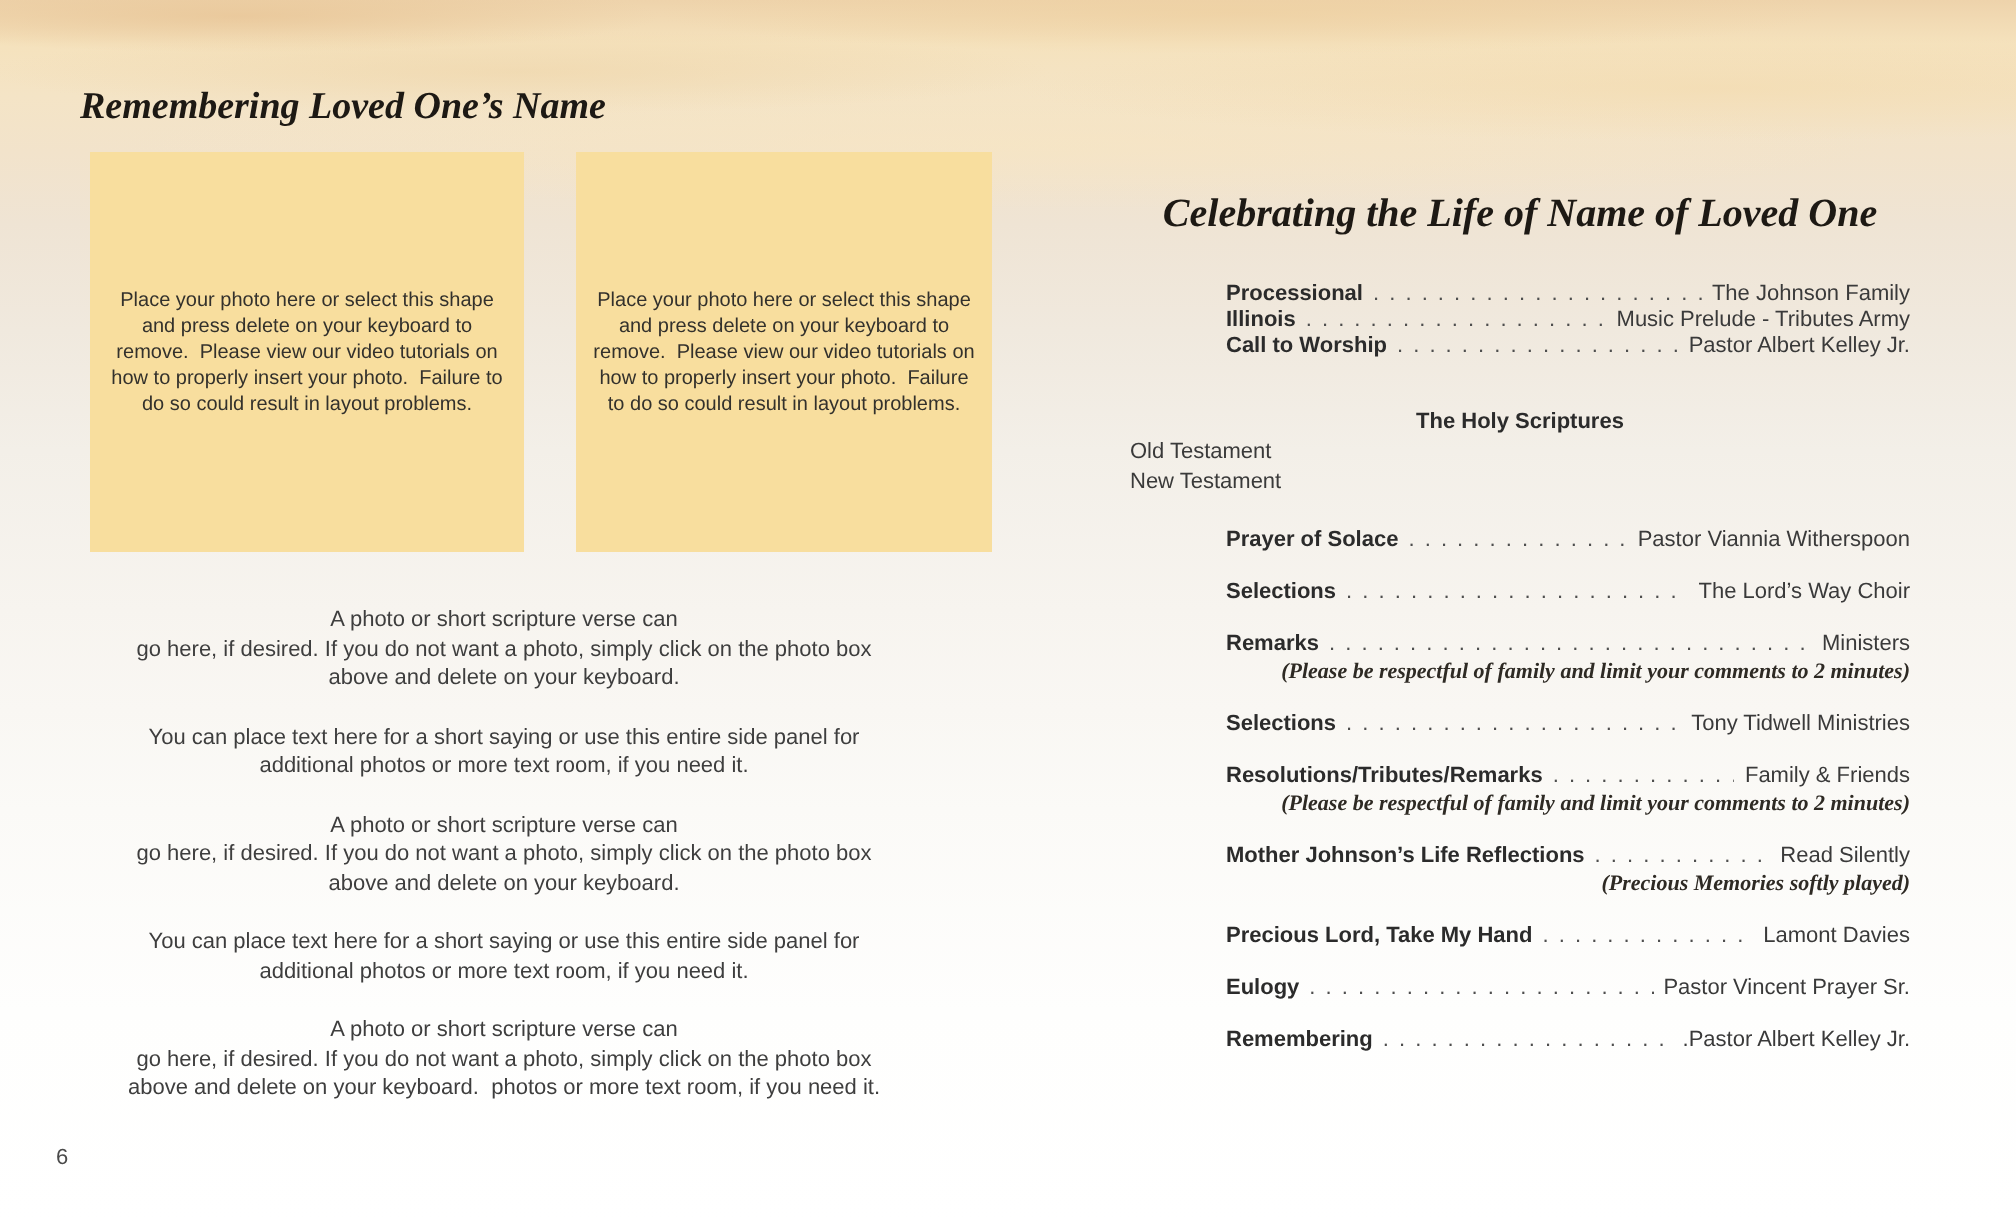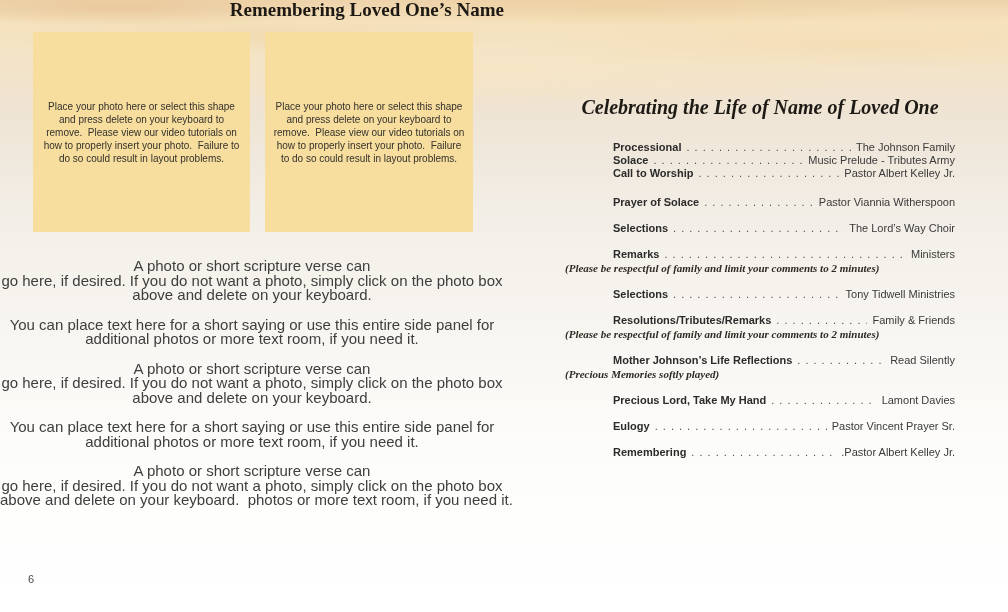--- a/index.html
+++ b/index.html
@@ -20,53 +20,53 @@
       linear-gradient(180deg,
         #eed3ab 0px, #f5e2bd 22px, #f4e4c6 48px, #f2e3cb 76px,
         #efe4d4 112px, #f0e9de 165px, #f3efe8 225px, #f7f4ef 305px,
         #fbfaf7 405px, #fefefd 505px, #ffffff 612px);
   }
   .page { position: absolute; top: 0; width: 504px; height: 612px; }
   .page.left  { left: 0; }
   .page.right { left: 504px; margin-top: 40px; }
 
   .ltitle {
-    padding-left: 40px;
-    text-align: right;
+    padding-top: 44px; padding-left: 40px;
+    text-align: left;
     font-family: "Liberation Serif", serif;
-    font-weight: bold;
+    font-style: italic; font-weight: bold;
     font-size: 19px; line-height: 20px;
     color: #1d1914;
   }
   .rtitle {
     padding-top: 56px; padding-left: 8px;
     text-align: center;
     font-family: "Liberation Serif", serif;
     font-style: italic; font-weight: bold;
     font-size: 20px; line-height: 22px;
     color: #1d1914;
   }
 
-  .boxes { margin: 12px 0 0 33px; display: flex; gap: 15px; }
+  .boxes { margin: 12px 0 0 45px; display: flex; gap: 26px; }
   .photo-box {
     height: 200px;
     background: var(--photo_box, #f8de9e);
     display: flex; align-items: center; justify-content: center;
     text-align: center;
     font-size: 10px; line-height: 13px;
     color: #33312c;
     white-space: pre;
   }
   .photo-box.b1 { width: 217px; }
   .photo-box.b2 { width: 208px; }
 
   .paras { text-align: center; color: #3e3e3e; }
   .paras p {
     margin-top: 15px;
-    font-size: 15px; line-height: 14.5px;
+    font-size: 11px; line-height: 14.5px;
     white-space: pre;
   }
   .paras p:first-child { margin-top: 27px; }
 
   .rcontent { margin-left: 61px; width: 390px; color: #3a3a3a; font-size: 11px; }
 
   .prow {
     display: flex; align-items: baseline;
     line-height: 13px; white-space: nowrap;
   }
@@ -80,21 +80,21 @@
   .opening { margin-top: 23px; }
   .scriptures { margin-top: 25px; }
   .scrip-head { font-weight: bold; color: #2b2b2b; text-align: center; line-height: 13px; }
   .scrip-line { line-height: 13px; margin-top: 2px; }
   .scrip-line:first-of-type { margin-top: 3px; }
 
   .program .prow { margin-top: 13px; }
   .program .prow.first { margin-top: 16px; }
   .pnote {
     margin-top: 1px;
-    text-align: left;
+    text-align: right;
     font-family: "Liberation Serif", serif;
     font-style: italic; font-weight: bold;
     font-size: 11px; line-height: 13px;
     color: #2e2a24;
   }
 
   .venue { margin-top: 19px; text-align: center; line-height: 14px; white-space: pre-wrap; }
 
   .pagenum {
     position: absolute; bottom: 27px;
@@ -148,31 +148,36 @@
 
     <div class="rcontent">
 
       <div class="opening">
         <div class="prow">
           <span class="plabel">Processional</span>
           <span class="leader">. . . . . . . . . . . . . . . . . . . . . . . . . . . . . . . . . . . . . . . . . . . . . . . . . . . . . . . . . . . . . . . . . . . . . . . . . . . . . . . . . . . . . . . . . . . . . . . . . . . . . . . . . . . . . . . . . . . . . . . . </span>
           <span class="pvalue">The Johnson Family</span>
         </div>
         <div class="prow">
-          <span class="plabel">Solace</span>
+          <span class="plabel">Illinois</span>
           <span class="leader">. . . . . . . . . . . . . . . . . . . . . . . . . . . . . . . . . . . . . . . . . . . . . . . . . . . . . . . . . . . . . . . . . . . . . . . . . . . . . . . . . . . . . . . . . . . . . . . . . . . . . . . . . . . . . . . . . . . . . . . . </span>
           <span class="pvalue">Music Prelude - Tributes Army</span>
         </div>
         <div class="prow">
           <span class="plabel">Call to Worship</span>
           <span class="leader">. . . . . . . . . . . . . . . . . . . . . . . . . . . . . . . . . . . . . . . . . . . . . . . . . . . . . . . . . . . . . . . . . . . . . . . . . . . . . . . . . . . . . . . . . . . . . . . . . . . . . . . . . . . . . . . . . . . . . . . . </span>
           <span class="pvalue">Pastor Albert Kelley Jr.</span>
         </div>
       </div>
 
+      <div class="scriptures">
+        <div class="scrip-head">The Holy Scriptures</div>
+        <div class="scrip-line">Old Testament</div>
+        <div class="scrip-line">New Testament</div>
+      </div>
 
       <div class="program">
 
         <div class="prow first">
           <span class="plabel">Prayer of Solace</span>
           <span class="leader">. . . . . . . . . . . . . . . . . . . . . . . . . . . . . . . . . . . . . . . . . . . . . . . . . . . . . . . . . . . . . . . . . . . . . . . . . . . . . . . . . . . . . . . . . . . . . . . . . . . . . . . . . . . . . . . . . . . . . . . . </span>
           <span class="pvalue">Pastor Viannia Witherspoon</span>
         </div>
 
         <div class="prow">

